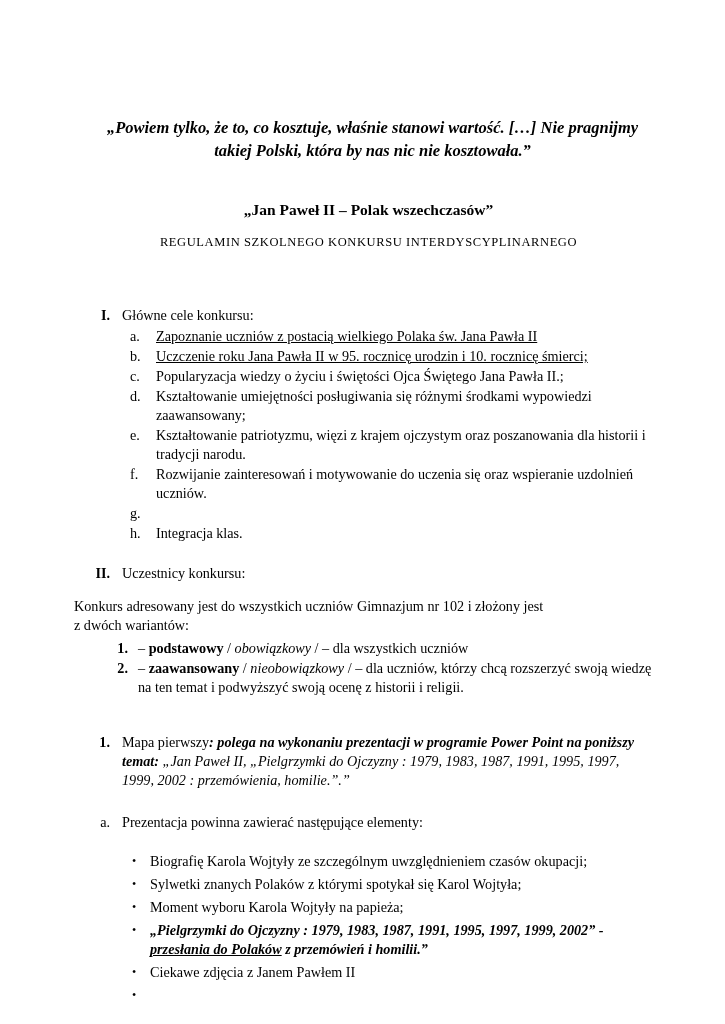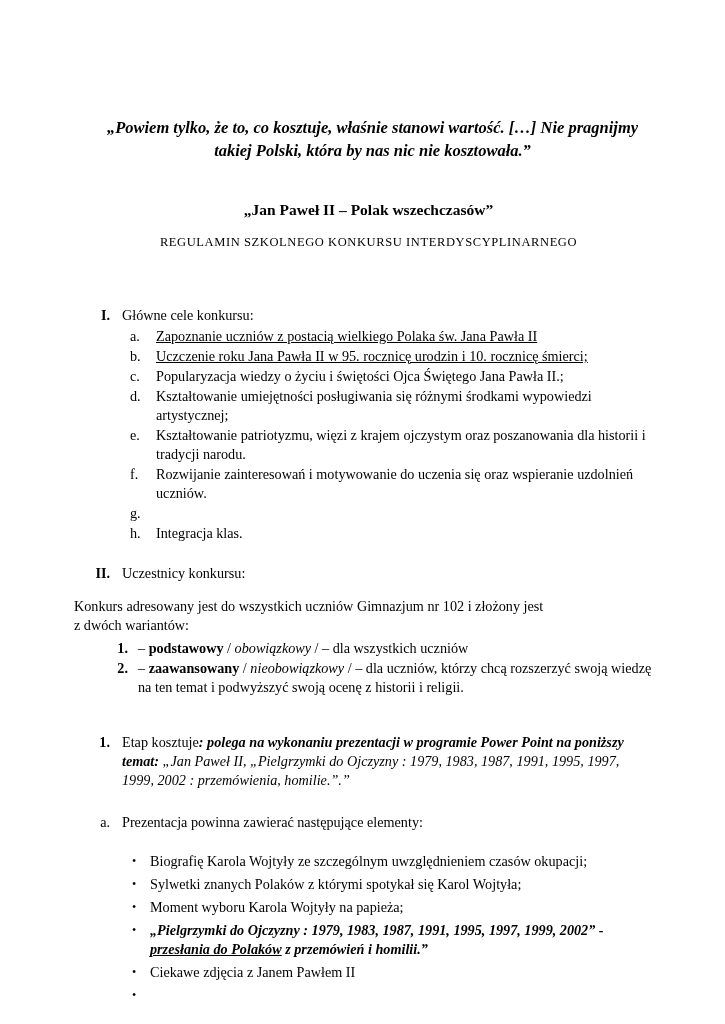--- a/index.html
+++ b/index.html
@@ -218,21 +218,21 @@
       <li>
         <span class="marker">b.</span>
         <span class="txt underline">Uczczenie roku Jana Pawła II  w 95. rocznicę urodzin i  10. rocznicę śmierci;</span>
       </li>
       <li>
         <span class="marker">c.</span>
         <span class="txt">Popularyzacja wiedzy o życiu i świętości Ojca Świętego Jana Pawła II.;</span>
       </li>
       <li>
         <span class="marker">d.</span>
-        <span class="txt">Kształtowanie umiejętności posługiwania się różnymi środkami wypowiedzi artystycznej;</span>
+        <span class="txt">Kształtowanie umiejętności posługiwania się różnymi środkami wypowiedzi zaawansowany;</span>
       </li>
       <li>
         <span class="marker">e.</span>
         <span class="txt">Kształtowanie patriotyzmu, więzi z krajem ojczystym oraz poszanowania dla historii i tradycji narodu.</span>
       </li>
       <li>
         <span class="marker">f.</span>
         <span class="txt">Rozwijanie zainteresowań i motywowanie do uczenia się oraz wspieranie uzdolnień uczniów.</span>
       </li>
       <li>
@@ -264,21 +264,21 @@
       <li>
         <span class="marker">2.</span>
         <span class="txt"><span>– </span><b>zaawansowany</b><span> / </span><i>nieobowiązkowy</i><span> / – dla uczniów, którzy chcą rozszerzyć swoją wiedzę na ten temat i podwyższyć swoją ocenę z  historii i religii.</span></span>
       </li>
     </ol>
 
 
     <ol class="steps">
       <li>
         <span class="marker">1.</span>
-        <span class="txt"><span>Etap kosztuje</span><span class="bi">: polega na wykonaniu prezentacji w programie Power Point na poniższy temat:</span><span class="it"> „Jan Paweł II, „Pielgrzymki do Ojczyzny : 1979, 1983, 1987, 1991, 1995, 1997, 1999, 2002 : przemówienia, homilie.”.”</span></span>
+        <span class="txt"><span>Mapa pierwszy</span><span class="bi">: polega na wykonaniu prezentacji w programie Power Point na poniższy temat:</span><span class="it"> „Jan Paweł II, „Pielgrzymki do Ojczyzny : 1979, 1983, 1987, 1991, 1995, 1997, 1999, 2002 : przemówienia, homilie.”.”</span></span>
       </li>
     </ol>
 
     <div class="lettered-a">
       <span class="marker">a.</span>
       <span>Prezentacja powinna zawierać następujące elementy:</span>
     </div>
 
     <ul class="bullets">
       <li>

